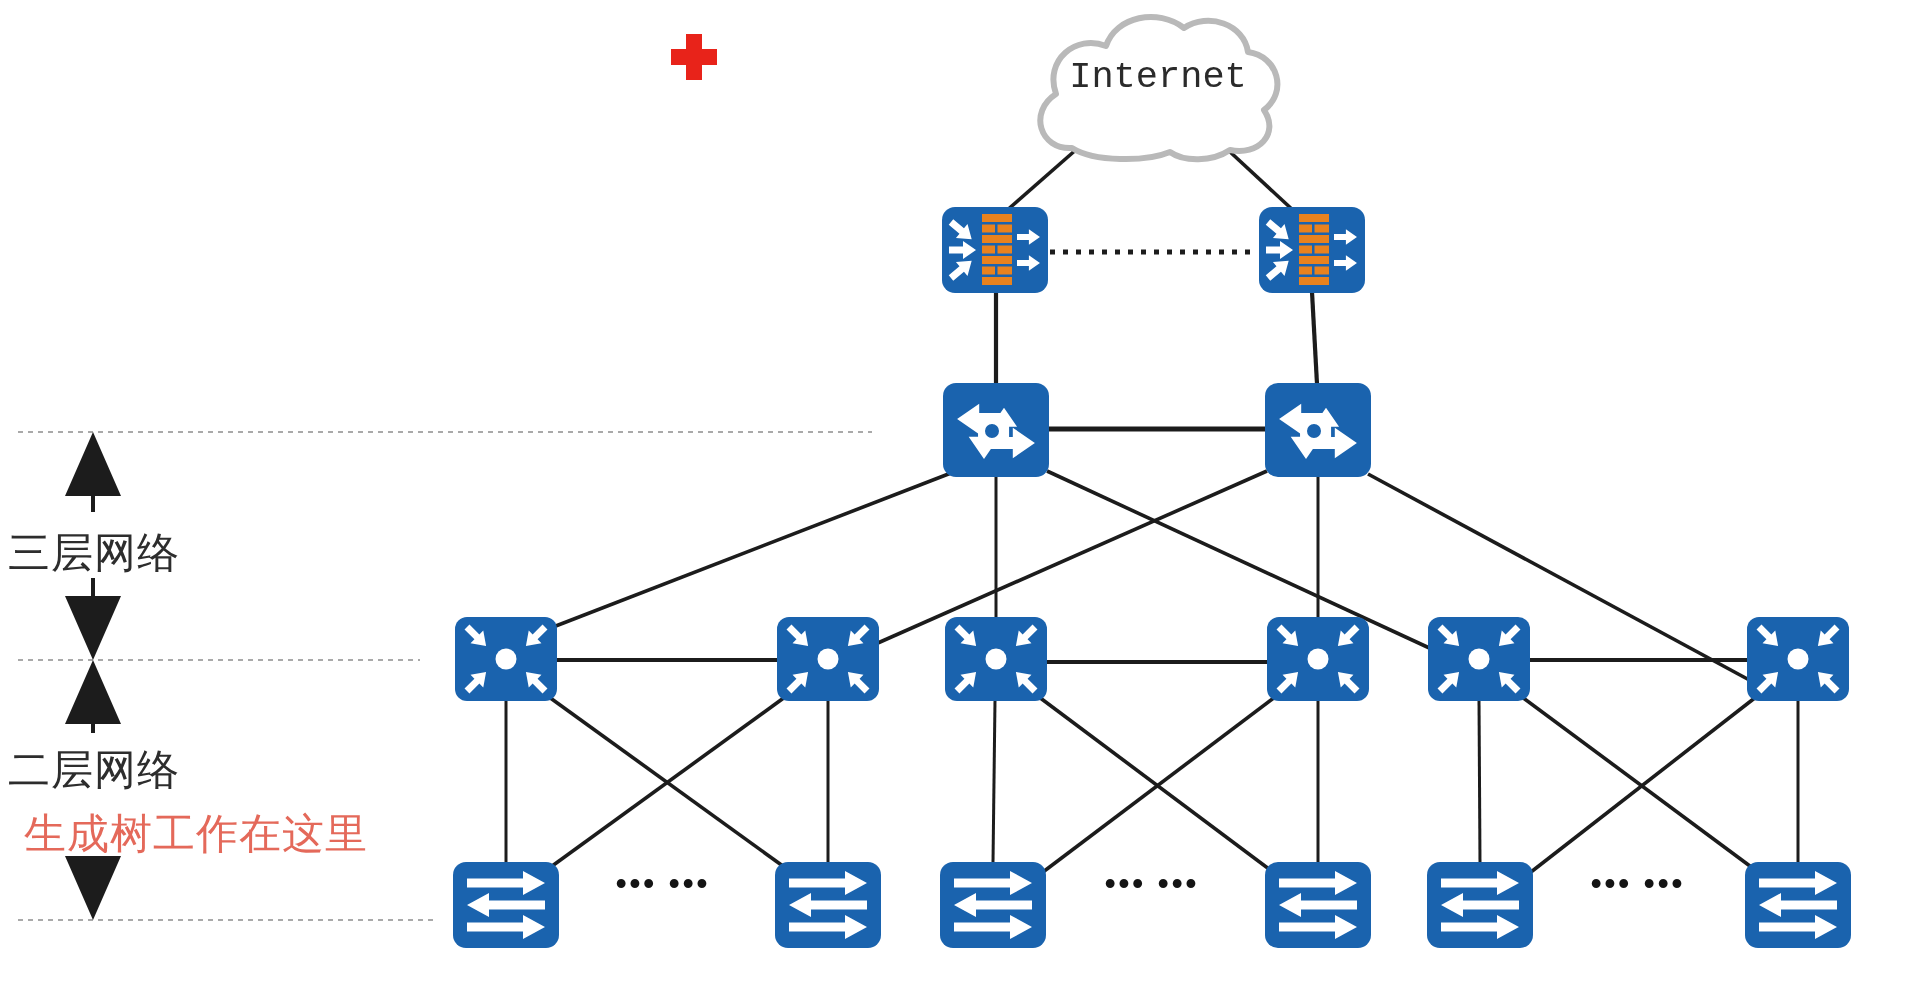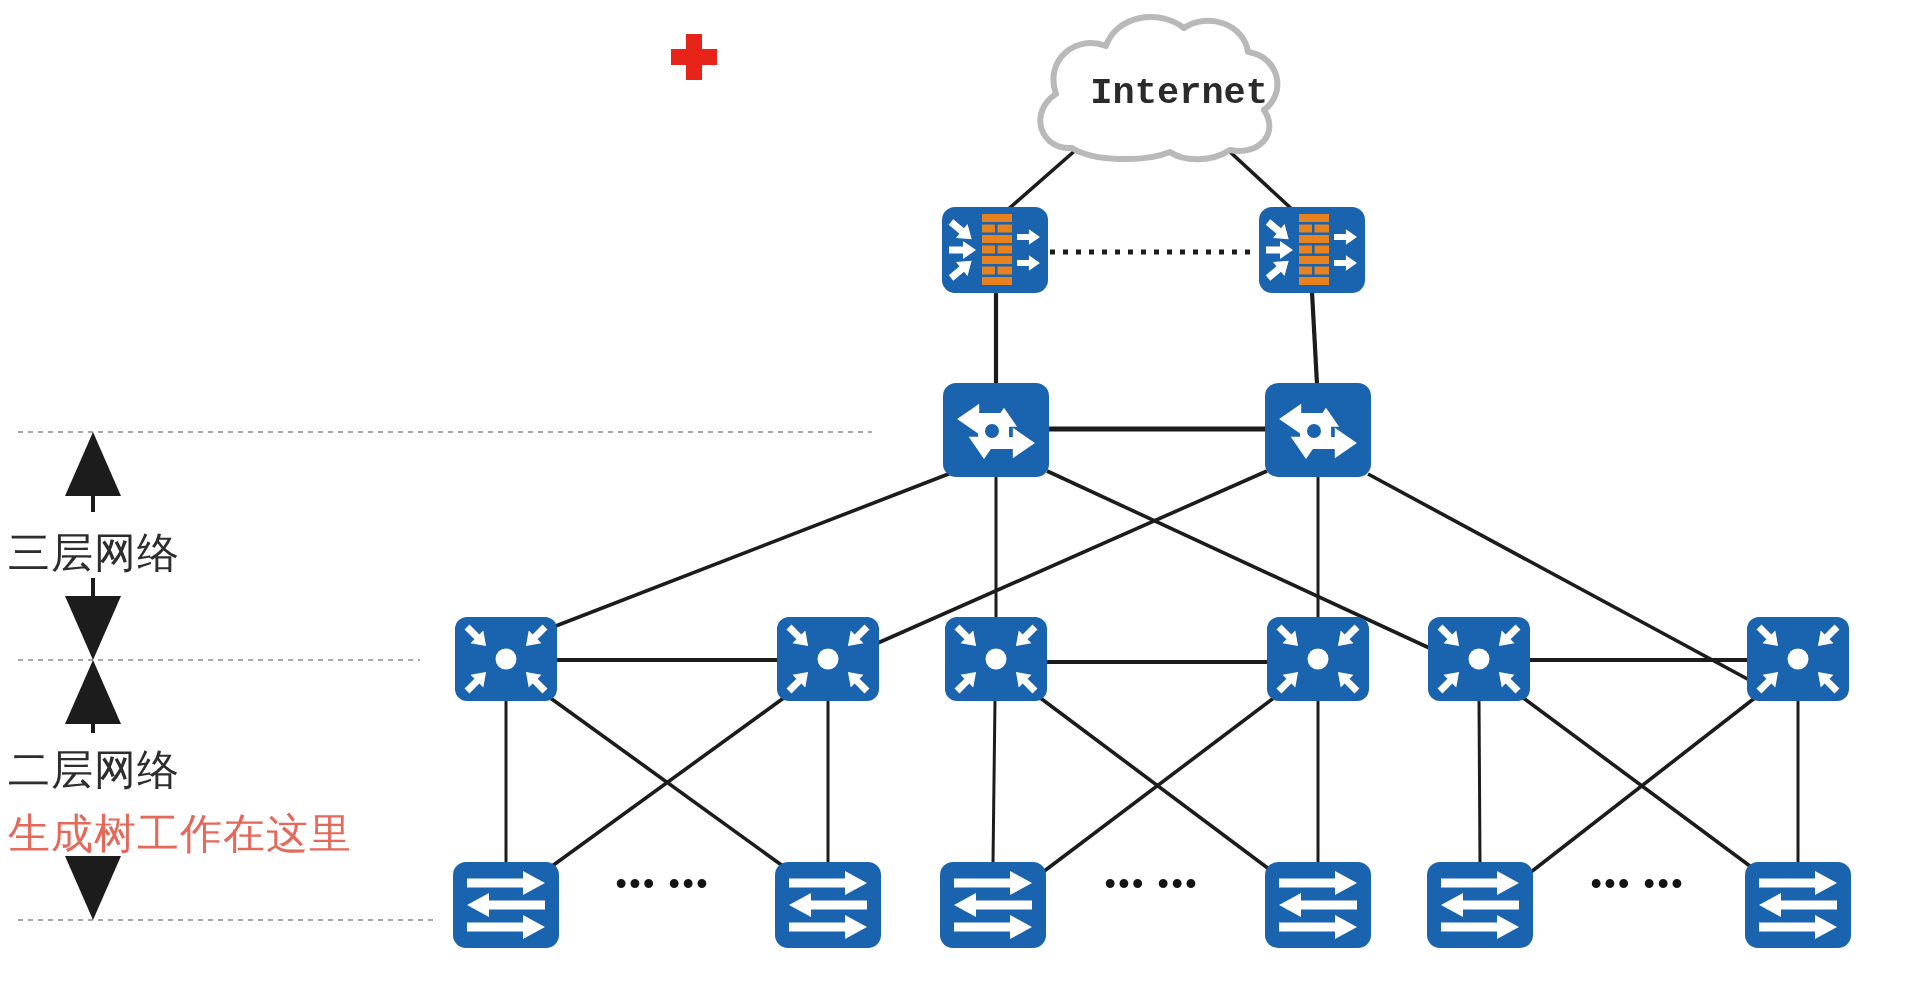--- a/index.html
+++ b/index.html
@@ -3,23 +3,23 @@
 <meta charset="utf-8">
 <style>
   html,body{margin:0;padding:0;background:#fff;}
   #stage{position:relative;width:1916px;height:996px;background:#fff;overflow:hidden;
          font-family:"Liberation Sans", sans-serif;}
   #wires{position:absolute;left:0;top:0;width:1916px;height:996px;}
   .node{position:absolute;}
   .node svg{display:block;width:100%;height:100%;}
   .cn-label{position:absolute;font-size:42px;color:#2d2d2d;letter-spacing:1px;white-space:nowrap;}
   .cn-label.red{color:#e4695a;}
-  .cloud-label{position:absolute;left:1048px;top:72px;width:220px;text-align:right;
+  .cloud-label{position:absolute;left:1048px;top:56px;width:220px;text-align:center;
                font-family:"Liberation Mono","DejaVu Sans Mono",monospace;
-               font-size:37px;font-weight:700;color:#2b2b2b;white-space:nowrap;}
+               font-size:37px;font-weight:400;color:#2b2b2b;white-space:nowrap;}
   .ellipsis{position:absolute;top:866px;transform:translateX(-50%);
             font-size:31px;font-weight:bold;color:#141414;letter-spacing:3px;white-space:nowrap;}
 </style>
 </head>
 <body>
 
 <div id="stage">
 
   <svg width="0" height="0" style="position:absolute" aria-hidden="true">
     <defs>
@@ -222,15 +222,15 @@
         <use href="#sym-access" xlink:href="#sym-access"></use>
       </svg>
   </div>
 
   <div class="ellipsis" style="left:663px;">••• •••</div>
   <div class="ellipsis" style="left:1152px;">••• •••</div>
   <div class="ellipsis" style="left:1638px;">••• •••</div>
 
   <div class="cn-label" style="left:8px;top:525px;font-family:Liberation Mono, monospace;">三层网络</div>
   <div class="cn-label" style="left:8px;top:742px;text-align:right;">二层网络</div>
-  <div class="cn-label red" style="left:8px;top:806px;">生成树工作在这里</div>
+  <div class="cn-label red" style="left:24px;top:806px;">生成树工作在这里</div>
 
 </div>
 
 </body></html>

